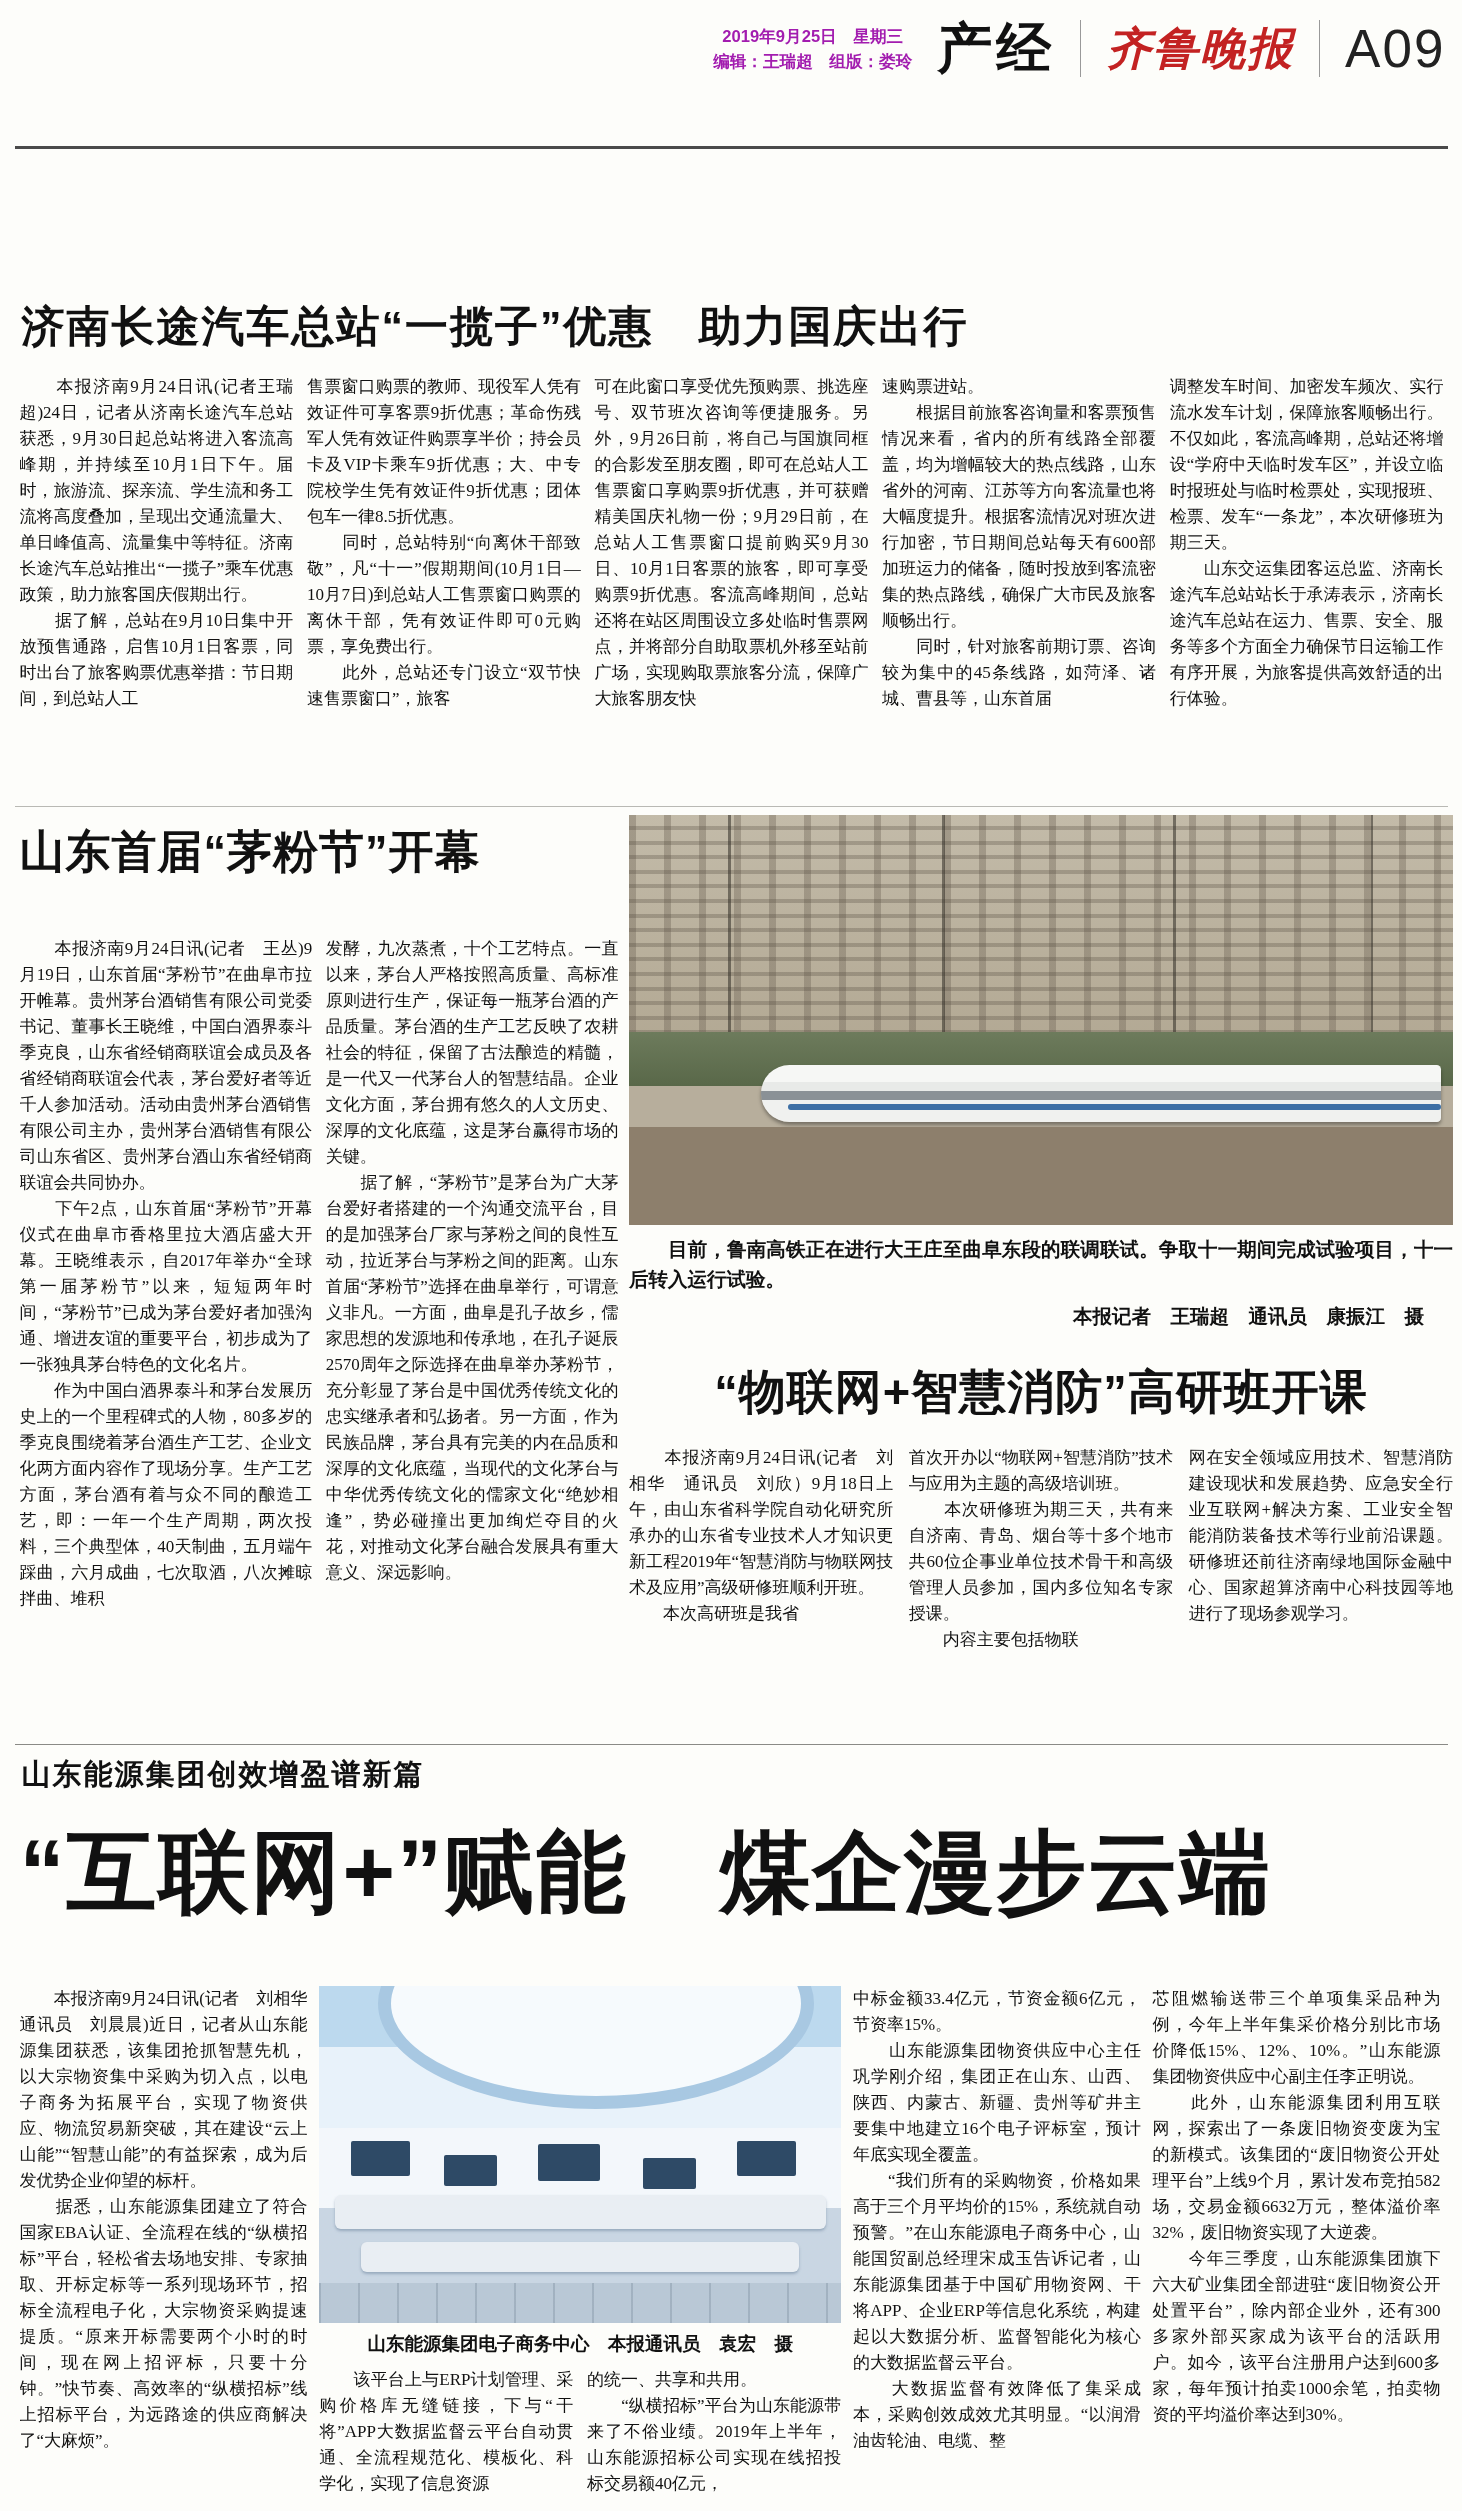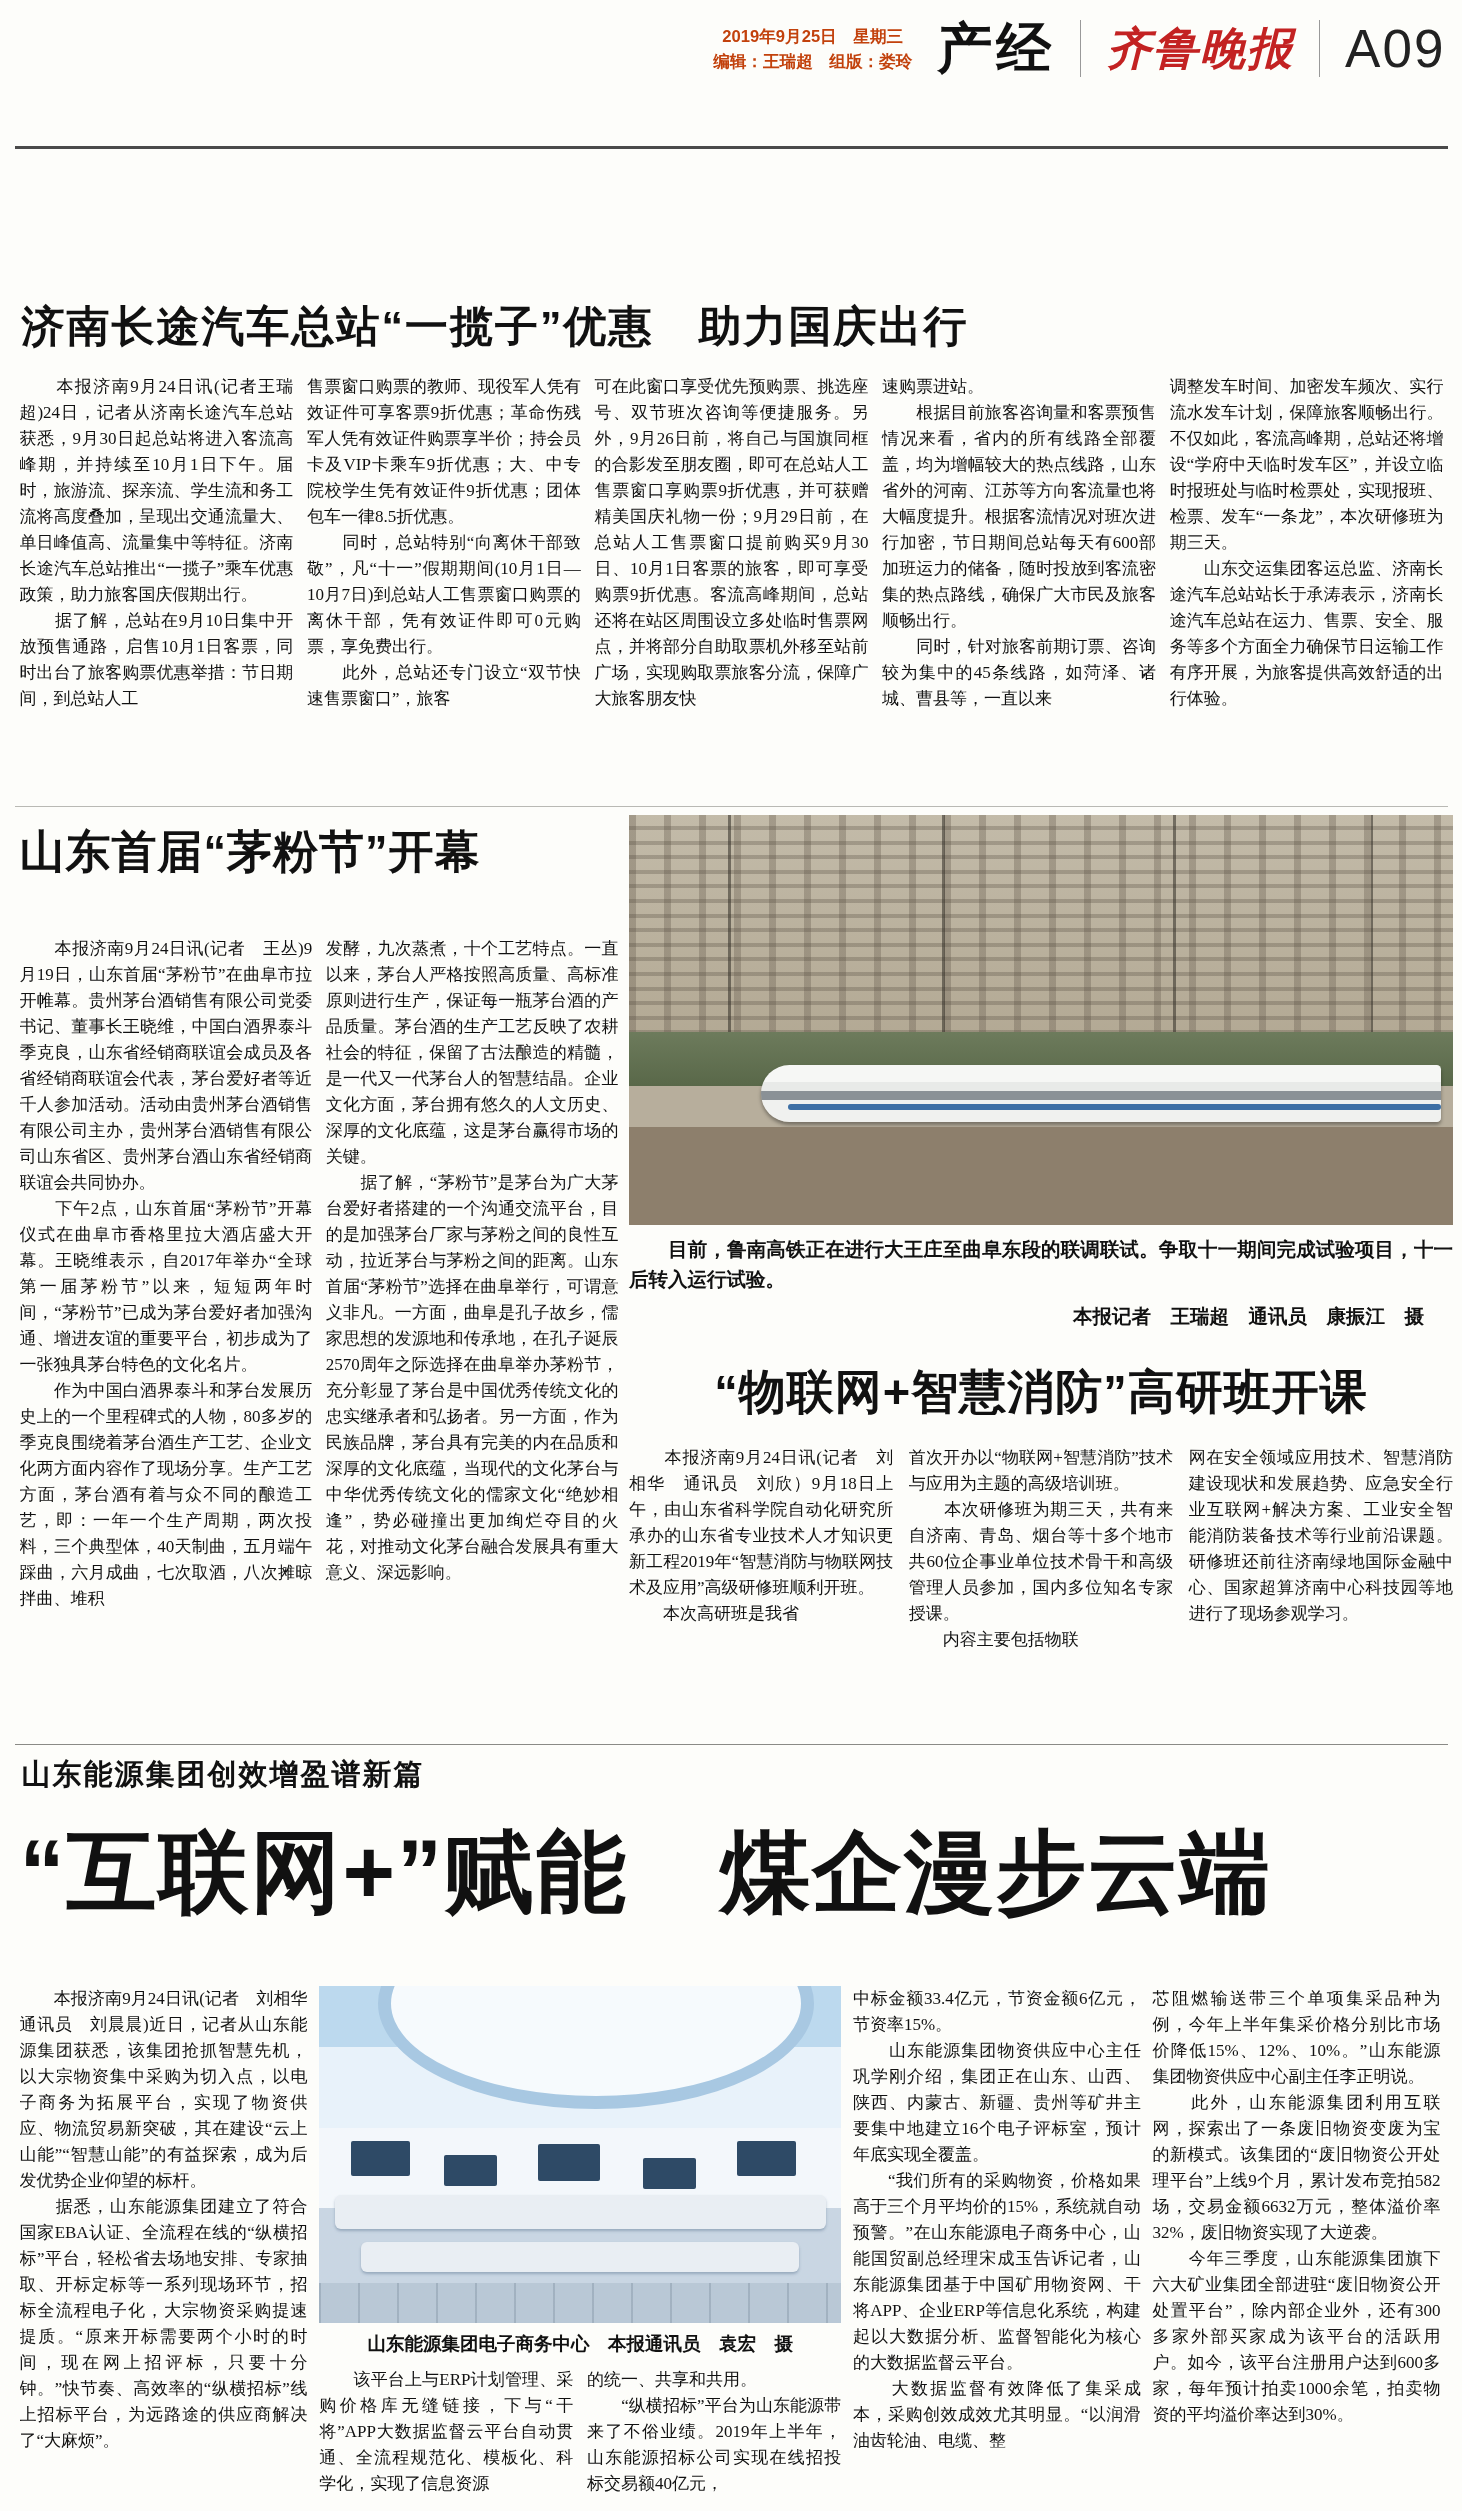--- a/index.html
+++ b/index.html
@@ -3,21 +3,21 @@
 <meta charset="utf-8">
 <style>
   html,body{margin:0;padding:0;background:#e8e8e4;}
   .page{
     position:relative;width:1463px;height:2511px;margin:0 auto;
     background:#fdfdfa;color:#111;overflow:hidden;
     font-family:"Liberation Serif","DejaVu Serif",serif;
   }
   
   .hdr{position:absolute;top:11.7px;right:17.6px;display:flex;align-items:center;gap:25px;}
-  .hdr-date{font-family:"Liberation Sans","DejaVu Sans",sans-serif;font-size:16.6px;line-height:25px;color:#c2410c;text-align:center;font-weight:700;}
+  .hdr-date{font-family:"Liberation Sans","DejaVu Sans",sans-serif;font-size:16.6px;line-height:25px;color:#a21caf;text-align:center;font-weight:700;}
   .hdr-section{font-family:"Liberation Sans","DejaVu Sans",sans-serif;font-size:55px;font-weight:900;letter-spacing:3.9px;}
   .vbar{width:1px;height:57px;background:#999;}
   .hdr-logo{font-size:45px;font-weight:900;color:#c32222;font-style:italic;letter-spacing:2px;}
   .hdr-page{font-family:"Liberation Sans","DejaVu Sans",sans-serif;font-size:53px;font-weight:400;color:#222;letter-spacing:2px;}
   .hdr-rule{position:absolute;top:146px;left:14.6px;right:14.6px;height:2.9px;background:#4a4a4a;}
   
   .a1-headline{position:absolute;top:162px;left:19.5px;width:1424px;
     font-family:"Liberation Sans","DejaVu Sans",sans-serif;
     font-size:103px;font-weight:900;letter-spacing:7.8px;line-height:1.15;white-space:nowrap;}
   .a1-sub{position:absolute;top:298px;left:21.5px;width:1424px;
@@ -114,21 +114,21 @@
         <p>售票窗口购票的教师、现役军人凭有效证件可享客票9折优惠；革命伤残军人凭有效证件购票享半价；持会员卡及VIP卡乘车9折优惠；大、中专院校学生凭有效证件9折优惠；团体包车一律8.5折优惠。</p>
         <p>　　同时，总站特别“向离休干部致敬”，凡“十一”假期期间(10月1日—10月7日)到总站人工售票窗口购票的离休干部，凭有效证件即可0元购票，享免费出行。</p>
         <p>　　此外，总站还专门设立“双节快速售票窗口”，旅客</p>
       </div>
     <div class="col">
         <p>可在此窗口享受优先预购票、挑选座号、双节班次咨询等便捷服务。另外，9月26日前，将自己与国旗同框的合影发至朋友圈，即可在总站人工售票窗口享购票9折优惠，并可获赠精美国庆礼物一份；9月29日前，在总站人工售票窗口提前购买9月30日、10月1日客票的旅客，即可享受购票9折优惠。客流高峰期间，总站还将在站区周围设立多处临时售票网点，并将部分自助取票机外移至站前广场，实现购取票旅客分流，保障广大旅客朋友快</p>
       </div>
     <div class="col">
         <p>速购票进站。</p>
         <p>　　根据目前旅客咨询量和客票预售情况来看，省内的所有线路全部覆盖，均为增幅较大的热点线路，山东省外的河南、江苏等方向客流量也将大幅度提升。根据客流情况对班次进行加密，节日期间总站每天有600部加班运力的储备，随时投放到客流密集的热点路线，确保广大市民及旅客顺畅出行。</p>
-        <p>　　同时，针对旅客前期订票、咨询较为集中的45条线路，如菏泽、诸城、曹县等，一直以来</p>
+        <p>　　同时，针对旅客前期订票、咨询较为集中的45条线路，如菏泽、诸城、曹县等，山东首届</p>
       </div>
     <div class="col">
         <p>调整发车时间、加密发车频次、实行流水发车计划，保障旅客顺畅出行。不仅如此，客流高峰期，总站还将增设“学府中天临时发车区”，并设立临时报班处与临时检票处，实现报班、检票、发车“一条龙”，本次研修班为期三天。</p>
         <p>　　山东交运集团客运总监、济南长途汽车总站站长于承涛表示，济南长途汽车总站在运力、售票、安全、服务等多个方面全力确保节日运输工作有序开展，为旅客提供高效舒适的出行体验。</p>
       </div>
   </div>
   <div class="rule-thin" style="top:806px;"></div>
 
   <div class="a2-headline">山东首届“茅粉节”开幕</div>
   <div class="a2-body cols body-txt">

